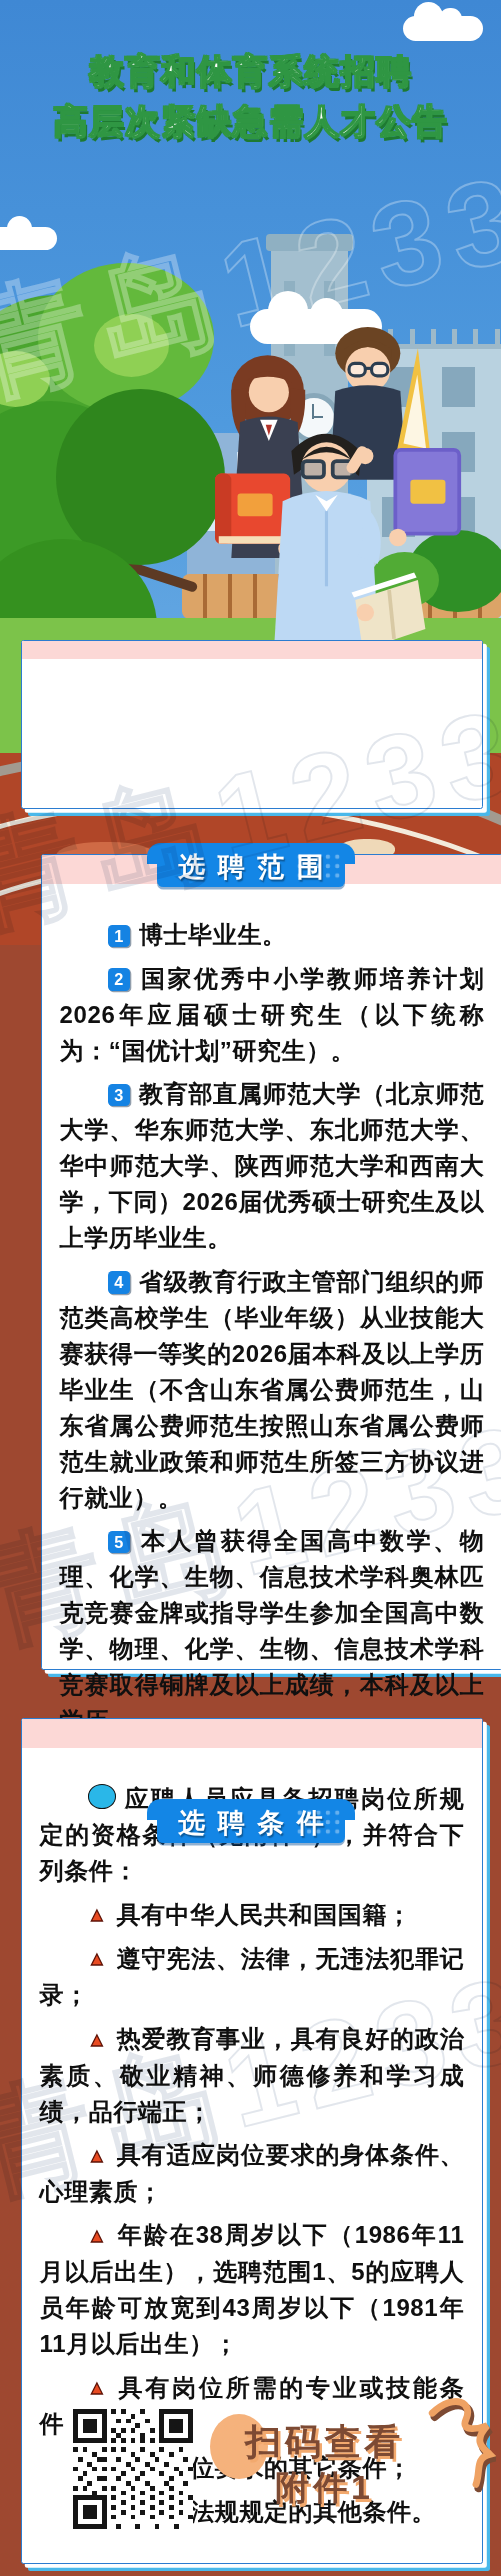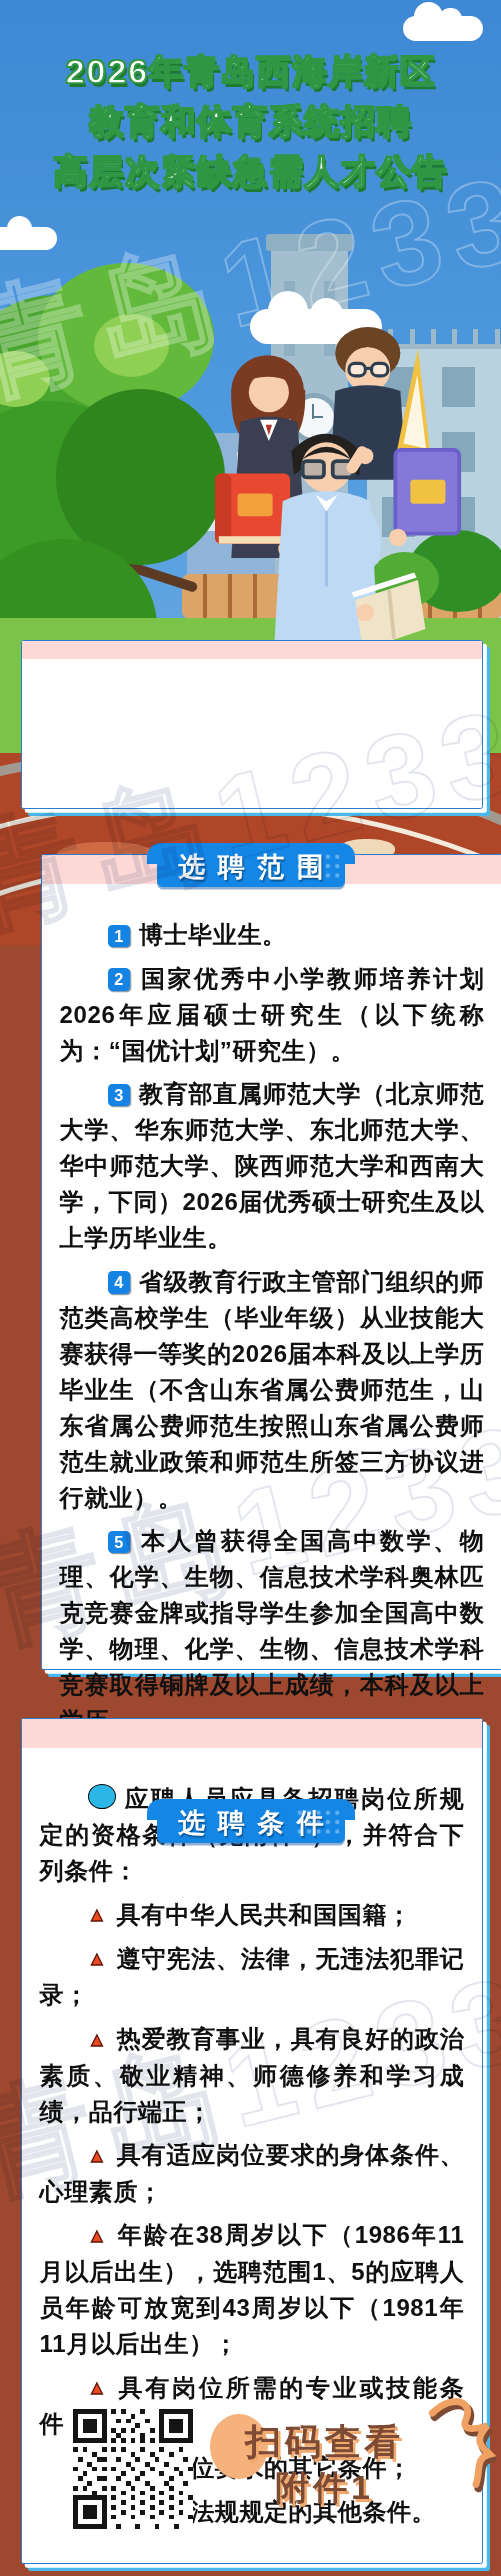--- a/index.html
+++ b/index.html
@@ -109,21 +109,20 @@
   </div>
   <div class="cloud" style="left:-12.5px;top:227px;width:69px;height:22.6px;">
     <i style="left:19px;top:-11.3px;width:25px;height:25px;"></i>
   </div>
   <div class="cloud" style="left:250px;top:309px;width:132px;height:35px;z-index:2;">
     <i style="left:17.6px;top:-17.6px;width:40px;height:40px;"></i>
       <i style="left:60px;top:-11.3px;width:33px;height:33px;"></i>
   </div>
 
   <div class="title">
-    <div>2026年青岛西海岸新区</div>
     <div>教育和体育系统招聘</div>
     <div>高层次紧缺急需人才公告</div>
   </div>
 
   <div class="bld tower">
     <div class="cap"></div>
     <div class="win" style="left:12.5px;top:38px;width:11.3px;height:75px;background:#8fb0c2;"></div>
     <div class="win" style="left:53px;top:38px;width:11.3px;height:75px;background:#8fb0c2;"></div>
     <div class="clock"></div>
   </div>

